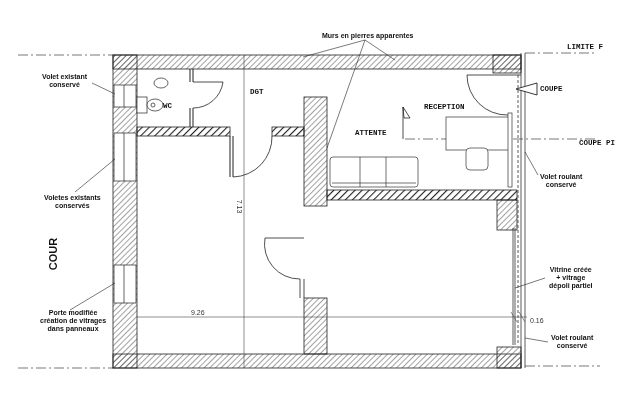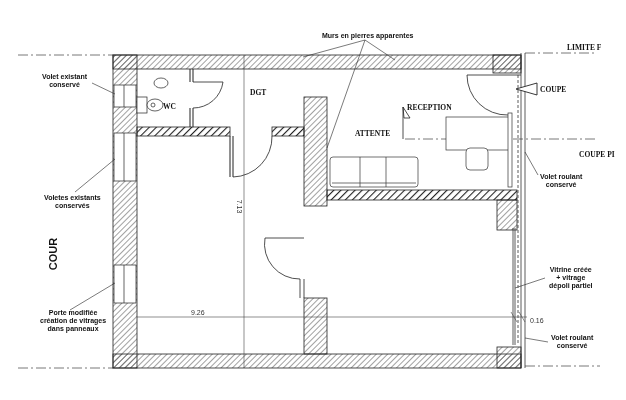--- a/index.html
+++ b/index.html
@@ -1,19 +1,19 @@
 <!DOCTYPE html>
 <html><head>
 <meta charset="utf-8">
 <style>
   html,body{margin:0;padding:0;background:#ffffff;}
   body{width:626px;height:400px;overflow:hidden;position:relative;font-family:"Liberation Sans",sans-serif;}
   #plan{position:absolute;left:0;top:0;width:626px;height:400px;}
   .lbl{position:absolute;font-family:"Liberation Sans",sans-serif;font-weight:bold;font-size:7px;color:#111;text-align:center;line-height:8px;white-space:nowrap;}
-  .room{position:absolute;font-family:Liberation Serif, serif;font-weight:bold;font-size:7.5px;color:#111;white-space:nowrap;}
+  .room{position:absolute;font-family:Liberation Mono, monospace;font-weight:bold;font-size:7.5px;color:#111;white-space:nowrap;}
   .dim{position:absolute;font-family:"Liberation Sans",sans-serif;font-size:7px;color:#333;white-space:nowrap;}
   .cour{position:absolute;font-family:"Liberation Sans",sans-serif;font-weight:bold;font-size:11px;color:#111;transform:rotate(-90deg);transform-origin:center;white-space:nowrap;}
   .dim-v{position:absolute;font-family:"Liberation Sans",sans-serif;font-size:7px;color:#333;transform:rotate(90deg);white-space:nowrap;}
 </style>
 </head>
 <body>
 
 <svg id="plan" viewBox="0 0 626 400" xmlns="http://www.w3.org/2000/svg">
   <defs>
     <pattern id="hatch" patternUnits="userSpaceOnUse" width="4" height="4" patternTransform="rotate(45)">
@@ -137,27 +137,27 @@
     <line x1="365" y1="40" x2="327" y2="148"></line>
     <line x1="365" y1="40" x2="395" y2="60"></line>
     <line x1="538" y1="175" x2="525" y2="152"></line>
     <line x1="545" y1="278" x2="515" y2="288"></line>
     <line x1="548" y1="342" x2="525" y2="338"></line>
   </g>
 </svg>
 
 <div class="room" style="left:163px;top:102px;">WC</div>
 <div class="room" style="left:250px;top:88px;">DGT</div>
-<div class="room" style="left:407px;top:103px;">RECEPTION</div>
+<div class="room" style="left:424px;top:103px;">RECEPTION</div>
 <div class="room" style="left:355px;top:129px;">ATTENTE</div>
 
 <div class="cour" style="left:37px;top:248px;">COUR</div>
 <div class="room" style="left:540px;top:85px;">COUPE</div>
 <div class="room" style="left:567px;top:43px;">LIMITE F</div>
-<div class="room" style="left:579px;top:139px;margin-top:11px;">COUPE PI</div>
+<div class="room" style="left:579px;top:139px;">COUPE PI</div>
 
 <div class="lbl" style="left:322px;top:32px;">Murs en pierres apparentes</div>
 
 <div style="position:absolute;left:42px;top:73px;">
   <div class="lbl" style="position:static;">Volet existant</div>
   <div class="lbl" style="position:static;">conservé</div>
 </div>
 
 <div style="position:absolute;left:44px;top:194px;">
   <div class="lbl" style="position:static;">Voletes existants</div>

